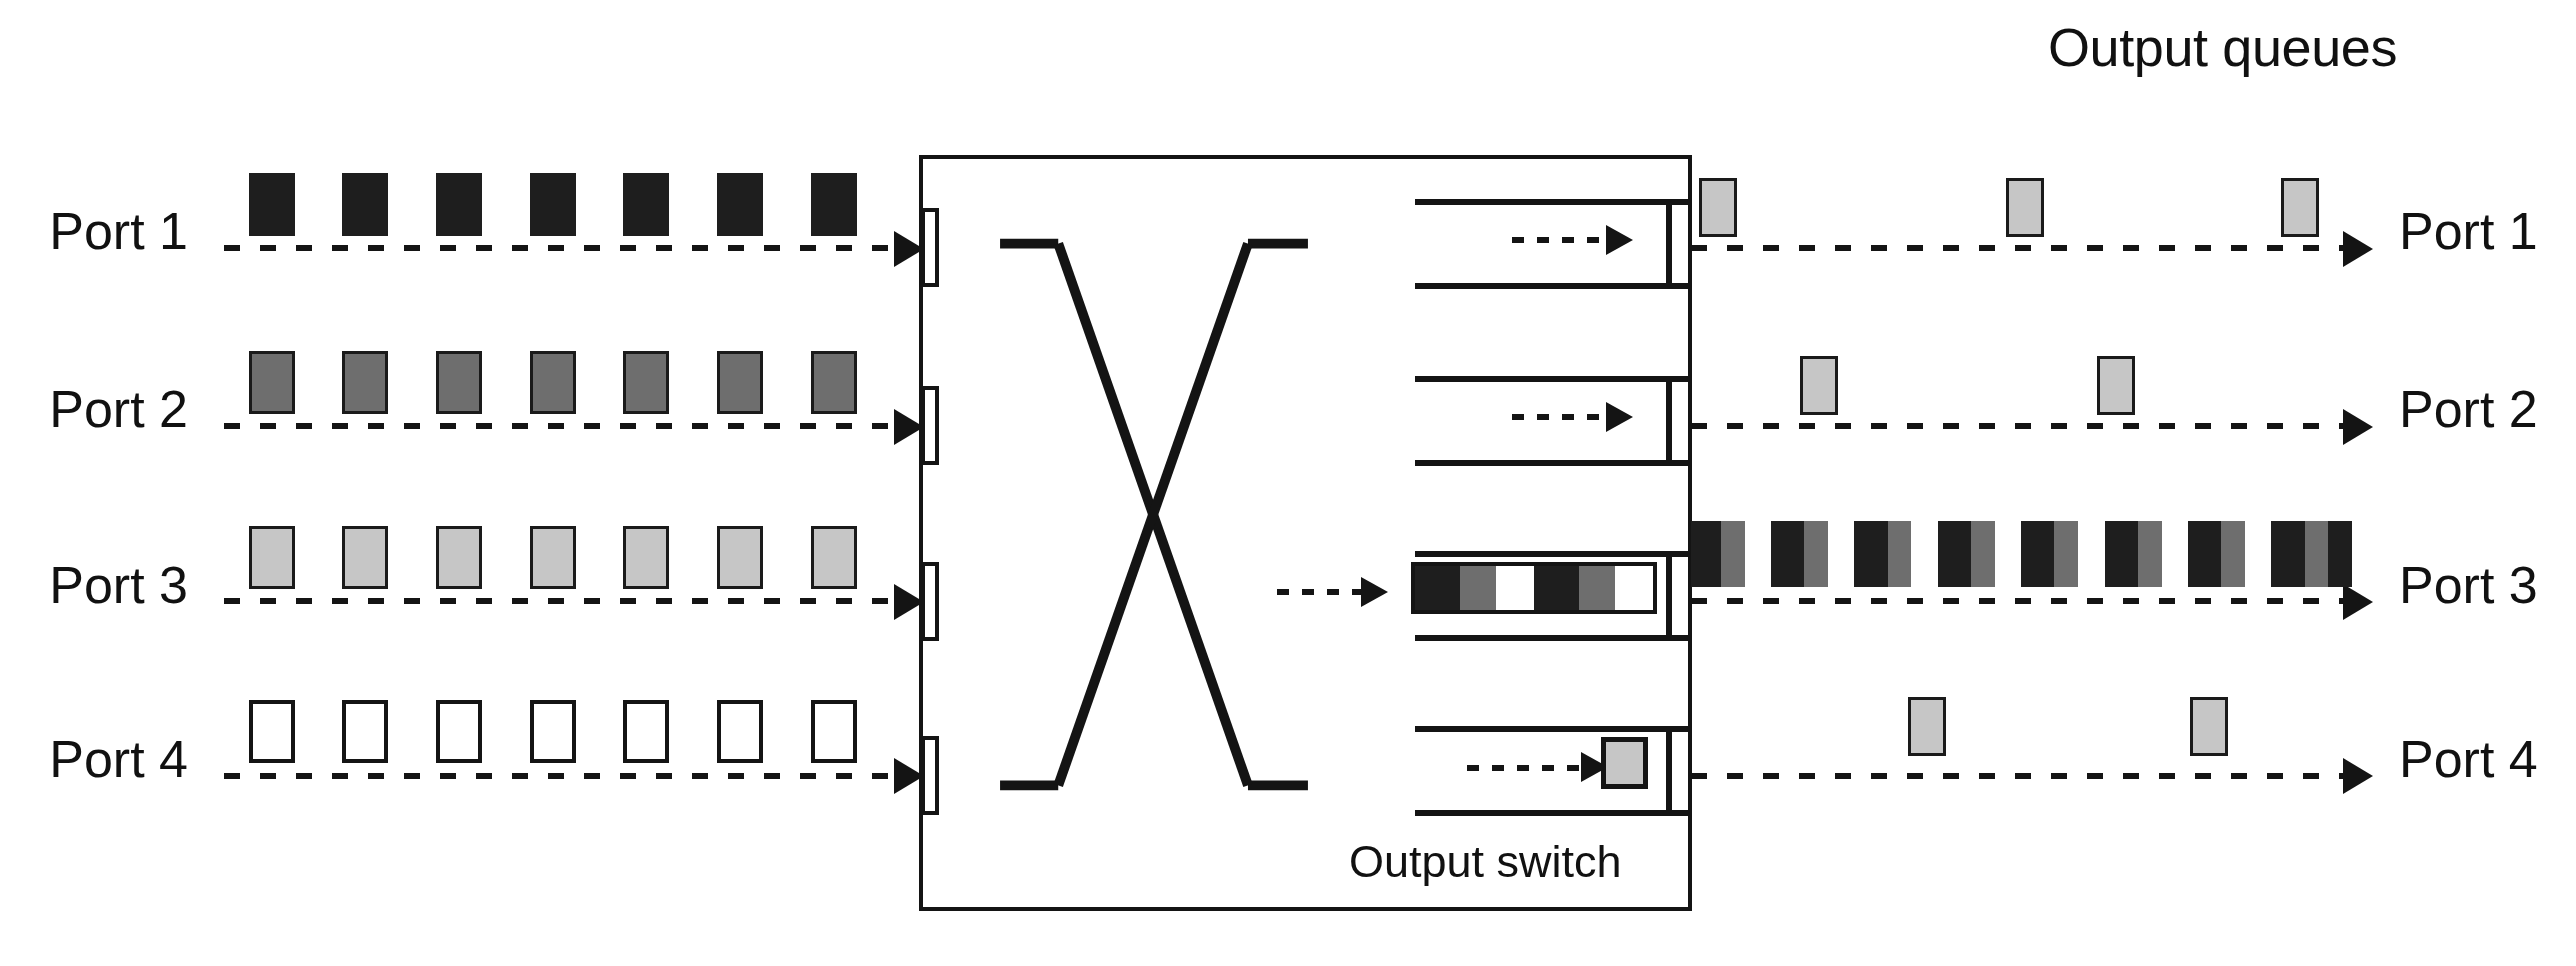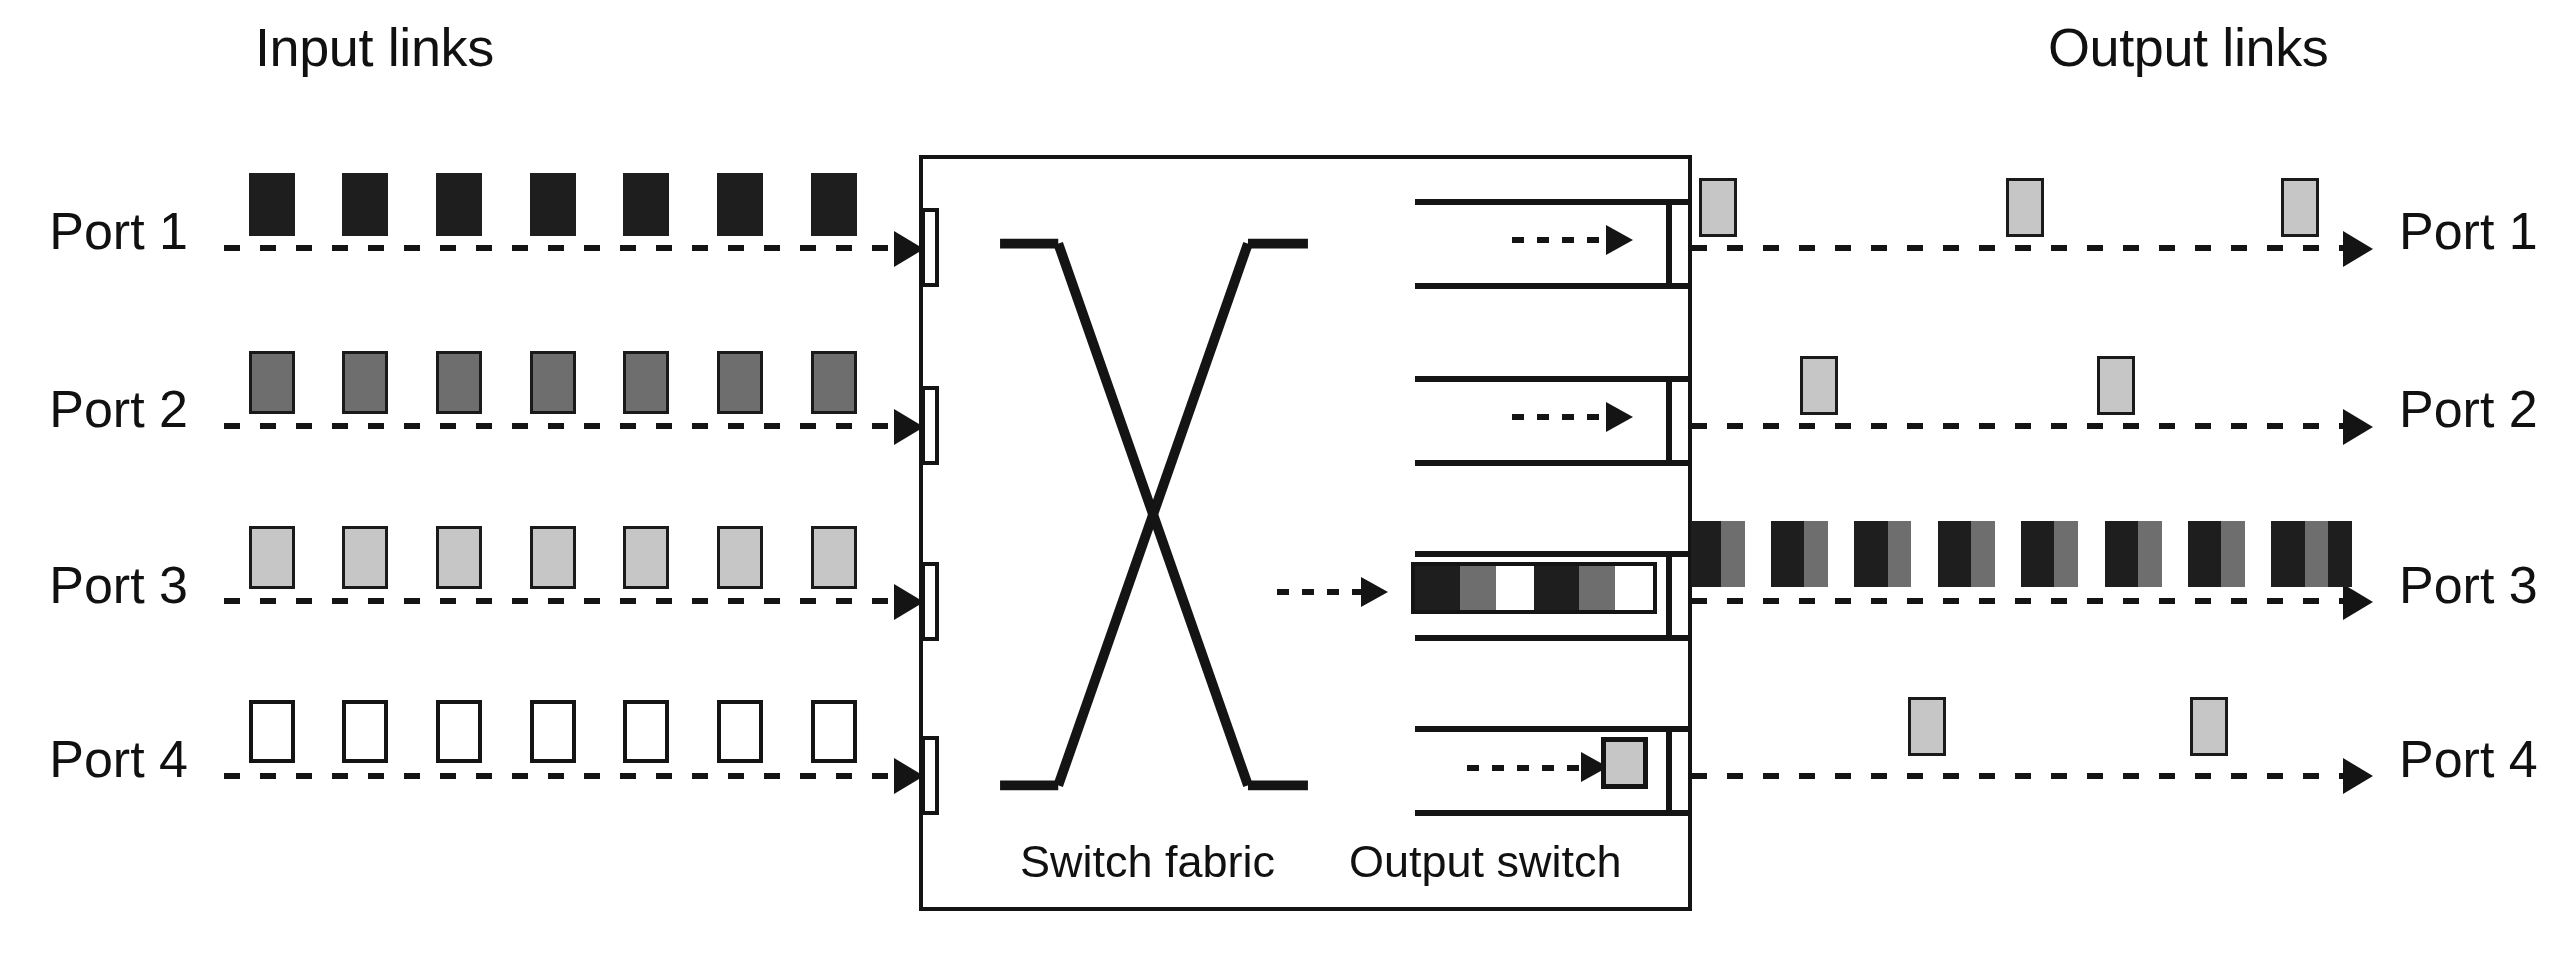--- a/index.html
+++ b/index.html
@@ -143,22 +143,21 @@
     font-size: 45px;
     color: #111111;
     white-space: nowrap;
   }
 </style>
 </head>
 <body>
 
 <div class="stage">
 
-  <div class="section-title" id="title-input">Input links</div>
-  <div class="section-title" id="title-output">Output links</div>
+  <div class="section-title" id="title-output">Output queues</div>
 
   <div class="port-label left" style="left:9px; top:201px; width:179px;">Port 1</div>
   <div class="dotline coarse" style="left:224px; top:245px; width:680px;"></div>
   <div class="arrowhead" style="left:894px; top:231px;"></div>
   <div class="packet pk-black" style="left:249px; top:173px; width:46px; height:63px;"></div>
   <div class="packet pk-black" style="left:342px; top:173px; width:46px; height:63px;"></div>
   <div class="packet pk-black" style="left:436px; top:173px; width:46px; height:63px;"></div>
   <div class="packet pk-black" style="left:530px; top:173px; width:46px; height:63px;"></div>
   <div class="packet pk-black" style="left:623px; top:173px; width:46px; height:63px;"></div>
   <div class="packet pk-black" style="left:717px; top:173px; width:46px; height:63px;"></div>
@@ -247,21 +246,20 @@
     <div class="train-seg seg-white" style="width:16%;"></div>
   </div>
 
   <div class="queue-rail" style="left:1415px; top:726px;  width:275px;"></div>
   <div class="queue-rail" style="left:1415px; top:810px;  width:275px;"></div>
   <div class="queue-endwall" style="left:1666px; top:726px;  height:90px;"></div>
   <div class="dotline" style="left:1467px; top:765px;  width:121px;"></div>
   <div class="arrowhead small" style="left:1581px; top:752px;"></div>
   <div class="queue-cell qc-lgray" style="left:1601px; top:737px; width:47px; height:52px; background:#c6c6c6; border:5.4px solid #141414;"></div>
 
-  <div class="inner-label" style="left:1020px; top:836px;">Switch fabric</div>
   <div class="inner-label" style="left:1349px; top:836px;">Output switch</div>
 
   <div class="dotline coarse" style="left:1691px; top:245px; width:662px;"></div>
   <div class="arrowhead" style="left:2343px; top:231px;"></div>
   <div class="port-label right" style="left:2399px; top:201px; width:206px;">Port 1</div>
   <div class="packet pk-lgray" style="left:1699px; top:178px; width:38px; height:59px;"></div>
   <div class="packet pk-lgray" style="left:2006px; top:178px; width:38px; height:59px;"></div>
   <div class="packet pk-lgray" style="left:2281px; top:178px; width:38px; height:59px;"></div>
 
   <div class="dotline coarse" style="left:1691px; top:423px; width:662px;"></div>

